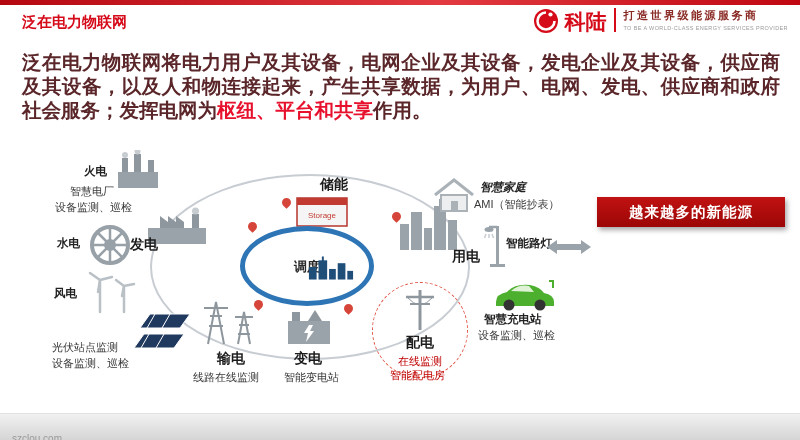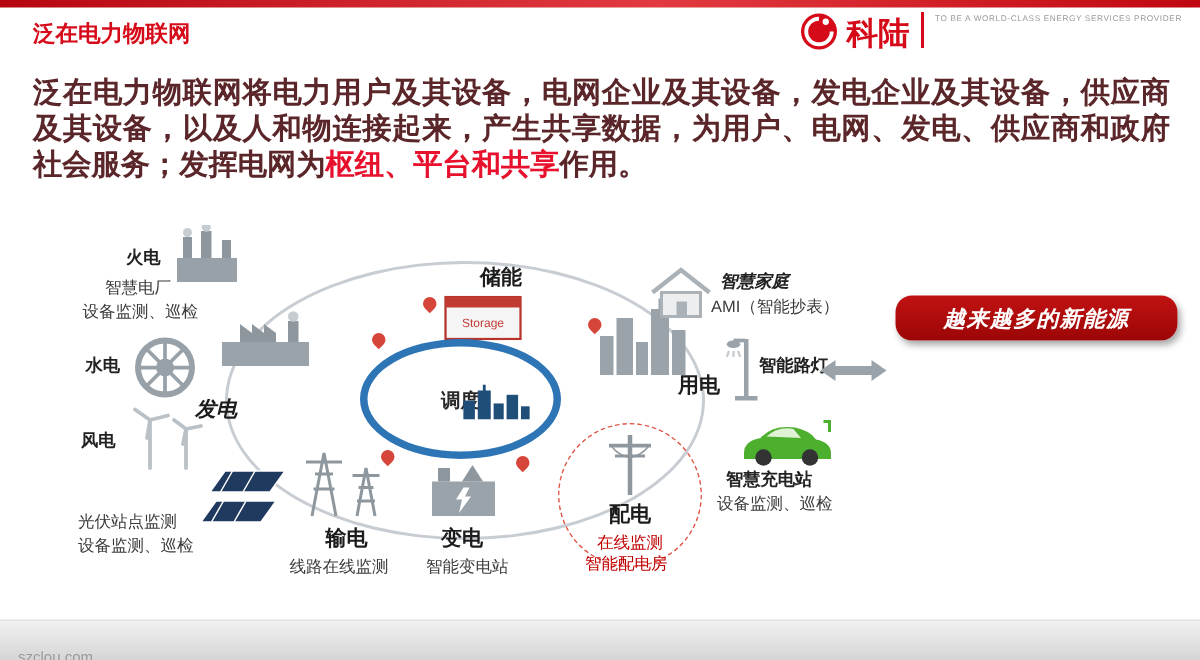--- a/index.html
+++ b/index.html
@@ -38,25 +38,25 @@
 
   .lbl   { font-size:14px; font-weight:bold; color:#1c1c1c; white-space:nowrap; }
   .lbl2  { font-size:11.5px; font-weight:600; color:#222; white-space:nowrap; }
   .small { font-size:11px; color:#3a3a3a; white-space:nowrap; }
   .small.red { color:#c00000; }
   .icon  { display:inline-block; line-height:0; }
 
   .pin { width:9px; height:9px; background:#d6453a; border-radius:50% 50% 50% 0;
          transform:rotate(-45deg); z-index:3; }
 
-  .callout { position:absolute; left:597px; width:188px; height:30px; border-radius:11px;
+  .callout { position:absolute; left:597px; width:188px; height:30px; border-radius:0;
              background:linear-gradient(180deg,#c11212,#9c0606); color:#fff;
              display:flex; align-items:center; justify-content:center;
              font-size:14.5px; font-weight:bold; letter-spacing:1px;
-             box-shadow:2px 3px 5px rgba(0,0,0,.35);font-style:italic; }
+             box-shadow:2px 3px 5px rgba(0,0,0,.35); }
   .callout.one { top:337px; }
   .callout.two { top:401px; }
 
   .footer { position:absolute; left:0; top:413px; width:800px; height:27px;
             background:linear-gradient(180deg,#f1f1f1,#d5d5d5); border-top:1px solid #e2e2e2; }
   .footer-url { position:absolute; left:12px; top:19px; font-size:10px; color:#9a9a9a; }
 </style>
 </head>
 <body>
 
@@ -70,20 +70,21 @@
     <span class="logo-mark icon">
       <svg width="26" height="26" viewBox="0 0 26 26">
         <circle cx="13" cy="13" r="12" fill="#d60b1a"></circle>
         <path d="M13 4.5 a8.5 8.5 0 1 0 8.5 8.5" stroke="#fff" stroke-width="2.6" fill="none"></path>
         <circle cx="17.5" cy="6.5" r="2.1" fill="#fff"></circle>
       </svg>
     </span>
     <span class="logo-cn">科陆</span>
     <span class="logo-divider"></span>
     <span class="logo-slogans">
+      <span class="slogan-cn">打造世界级能源服务商</span>
       <span class="slogan-en">TO BE A WORLD-CLASS ENERGY SERVICES PROVIDER</span>
     </span>
   </div>
 
   <p class="intro"><span>泛在电力物联网将电力用户及其设备，电网企业及其设备，发电企业及其设备，供应商及其设备，以及人和物连接起来，产生共享数据，为用户、电网、发电、供应商和政府社会服务；发挥电网为</span><span class="hl">枢纽、平台和共享</span><span>作用。</span></p>
 
   <div class="diagram">
 
     <div class="outer-ellipse"></div>
     <div class="dashed-circle"></div>
@@ -120,21 +121,21 @@
     </span>
 
     <span class="icon" style="left:146px;top:66px;">
       <svg width="62" height="40" viewBox="0 0 62 40">
         <rect x="2" y="22" width="58" height="16" fill="#9aa3aa"></rect>
         <path d="M14 22 v-12 l8 6 v-6 l8 6 v-6 l8 6 v6 z" fill="#8e979e"></path>
         <rect x="46" y="8" width="7" height="14" fill="#8e979e"></rect>
         <circle cx="49.5" cy="5" r="3.5" fill="#c7ccd1"></circle>
       </svg>
     </span>
-    <span class="lbl" style="left:130px;top:124px;font-style:italic;">发电</span>
+    <span class="lbl" style="left:130px;top:96px;">发电</span>
 
     <span class="icon" style="left:398px;top:58px;">
       <svg width="64" height="52" viewBox="0 0 64 52">
         <g fill="#9aa3aa">
           <rect x="2" y="26" width="9" height="26"></rect>
           <rect x="13" y="14" width="11" height="38"></rect>
           <rect x="26" y="30" width="8" height="22"></rect>
           <rect x="36" y="8" width="12" height="44"></rect>
           <rect x="50" y="22" width="9" height="30"></rect>
           <rect x="41" y="1" width="2" height="7"></rect>

